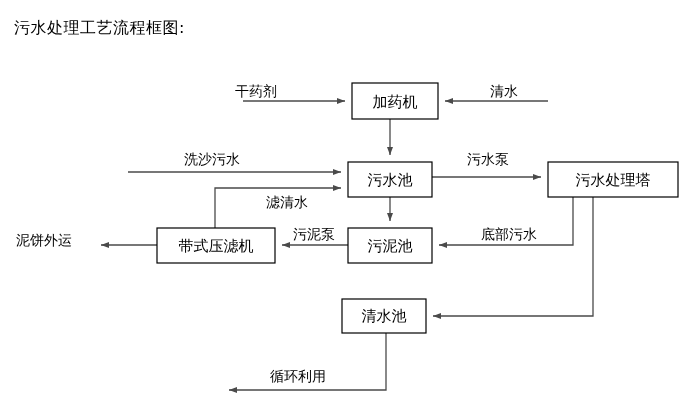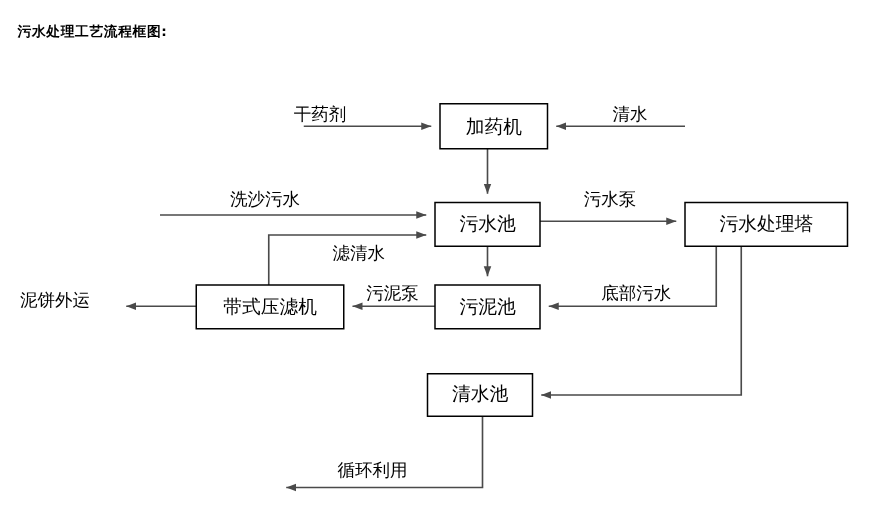--- a/index.html
+++ b/index.html
@@ -12,22 +12,22 @@
     height: 420px;
     position: relative;
     overflow: hidden;
     font-family: "DejaVu Sans", "Liberation Sans", sans-serif;
     color: #000000;
   }
   #page-title {
     position: absolute;
     left: 14px;
     top: 18px;
-    font-size: 11px;
-    font-weight: bold;
+    font-size: 16px;
+    font-weight: normal;
     letter-spacing: 0.5px;
     color: #000000;
     white-space: nowrap;
   }
   #flow-canvas {
     position: absolute;
     left: 0;
     top: 0;
     width: 700px;
     height: 420px;

